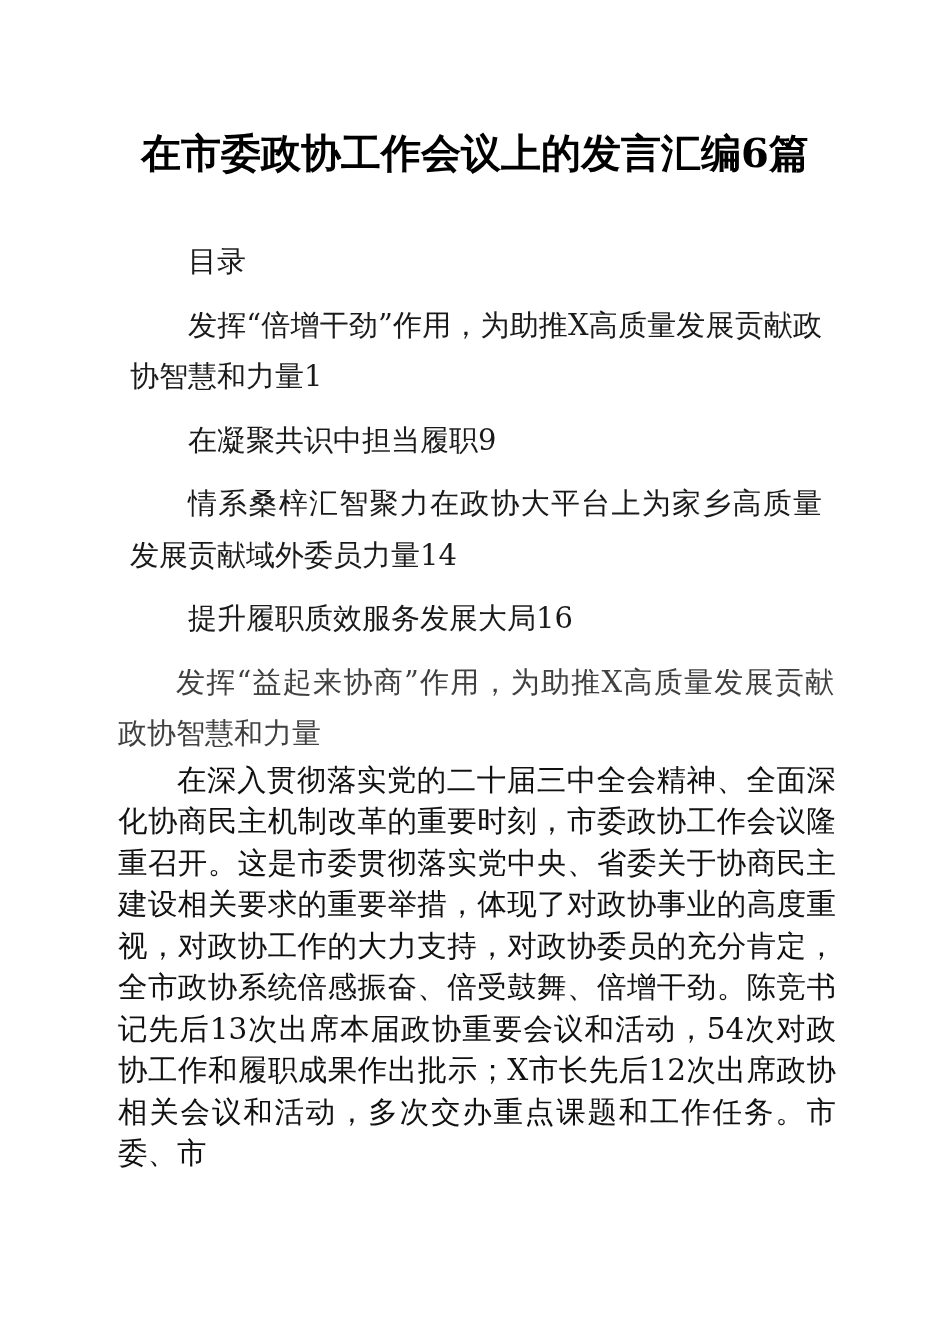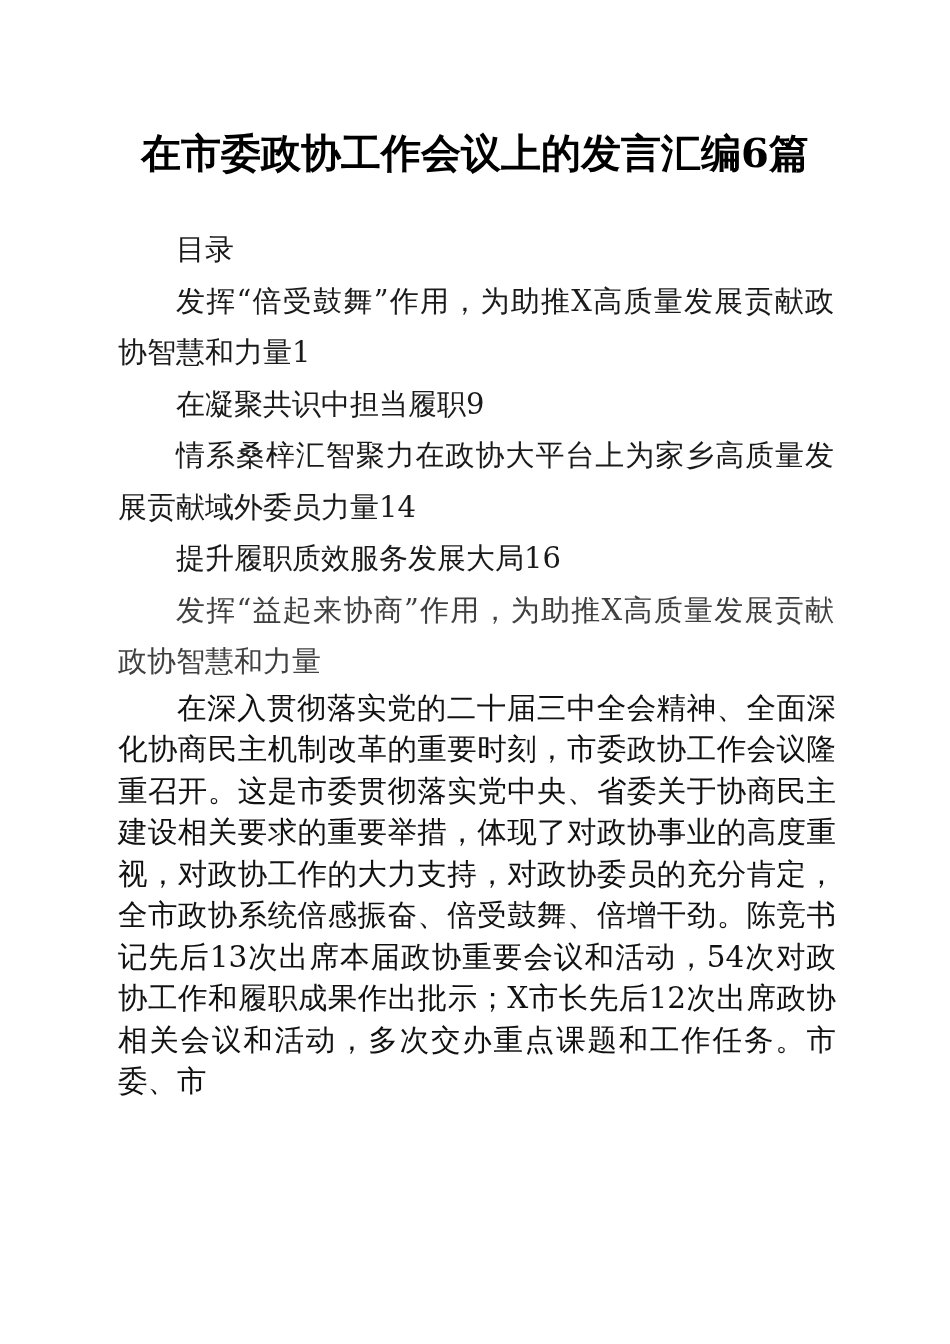--- a/index.html
+++ b/index.html
@@ -55,21 +55,21 @@
   .toc {
     font-family: "DejaVu Serif", "Liberation Serif", serif;
     font-weight: normal;
     font-size: 29px;
     line-height: 51.5px;
     color: #1a1a1a;
     text-align: justify;
     text-justify: inter-ideograph;
   }
   .toc-line {
-    margin: 0;
+    margin: 12px;
     padding: 0;
     text-indent: 58px;
     text-align: justify;
     text-justify: inter-ideograph;
   }
 
   
   .section-heading {
     font-family: "DejaVu Serif", "Liberation Serif", serif;
     font-weight: normal;
@@ -105,21 +105,21 @@
 <div class="page">
 
   <div class="doc-title">在市委政协工作会议上的发言汇编6篇</div>
 
   <div class="text-col">
 
     <div class="toc">
 
       <p class="toc-line">目录</p>
 
-      <p class="toc-line">发挥“倍受鼓舞”作用，为助推X高质量发展贡献政协智慧和力量1</p>
+      <p class="toc-line">发挥“倍增干劲”作用，为助推X高质量发展贡献政协智慧和力量1</p>
 
       <p class="toc-line">在凝聚共识中担当履职9</p>
 
 
       <p class="toc-line">情系桑梓汇智聚力在政协大平台上为家乡高质量发展贡献域外委员力量14</p>
 
       <p class="toc-line">提升履职质效服务发展大局16</p>
 
 
       <p class="section-heading">发挥“益起来协商”作用，为助推X高质量发展贡献政协智慧和力量</p>

